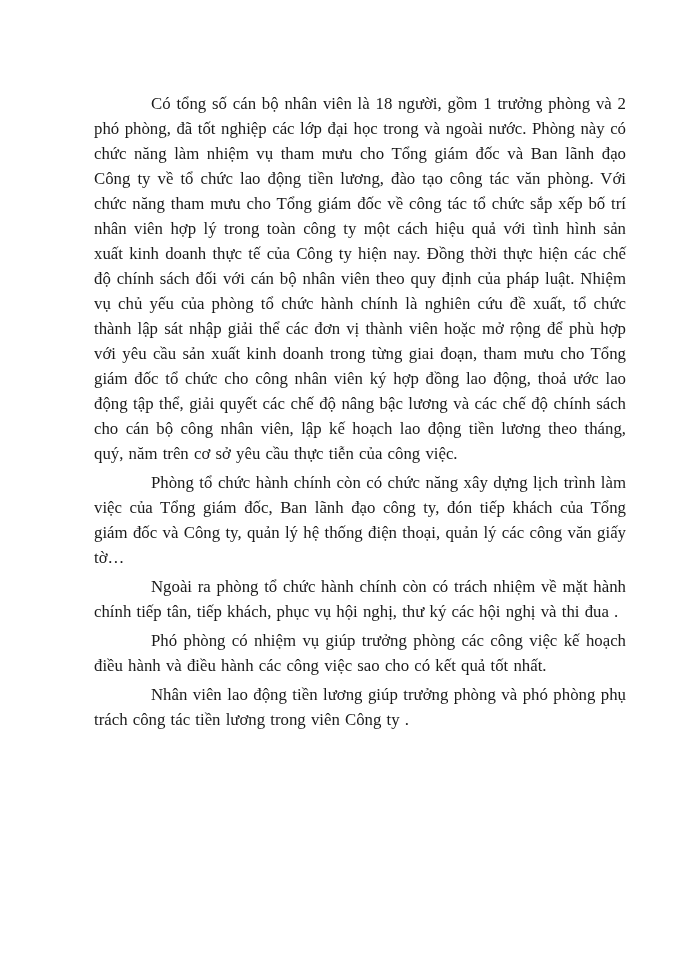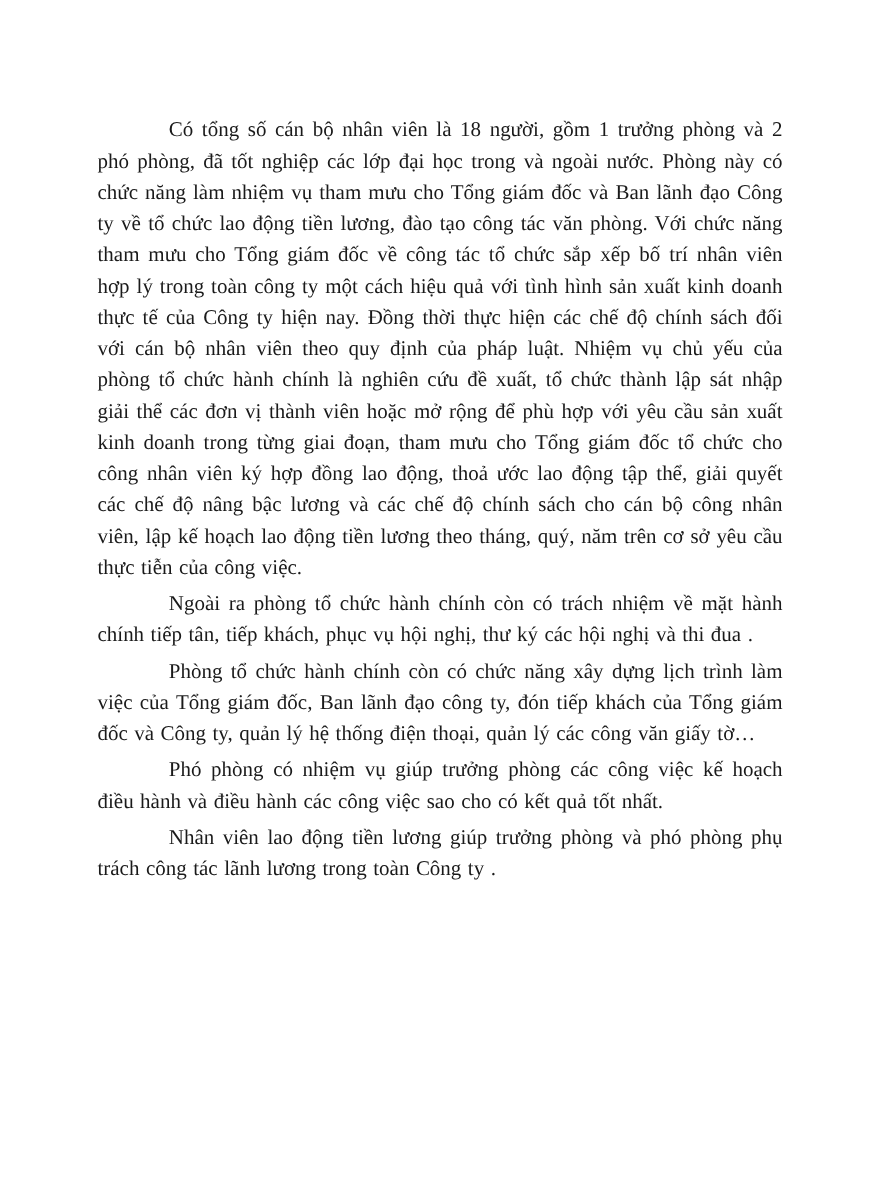--- a/index.html
+++ b/index.html
@@ -16,21 +16,21 @@
     font-family: "Liberation Serif", "DejaVu Serif", serif;
     color: #1a1a1a;
   }
   .content {
     position: absolute;
     left: 78px;
     top: 91px;
     width: 548px;
   }
   .content p {
-    margin: 0 0 4px 0;
+    margin: 0 0 4px 16px;
     text-indent: 57px;
     text-align: justify;
     font-size: 16.8px;
     line-height: 25px;
     font-weight: 400;
     word-spacing: 1px;
   }
   .page-number {
     position: absolute;
     left: 78px;
@@ -39,18 +39,18 @@
     text-align: center;
     font-size: 17px;
   }
 </style>
 </head>
 <body>
 
 <div class="page">
   <div class="content">
     <p>Có tổng số cán bộ nhân viên là 18 người, gồm 1 trưởng phòng và 2 phó phòng, đã tốt nghiệp các lớp đại học trong và ngoài nước. Phòng này có chức năng làm nhiệm vụ tham mưu cho Tổng giám đốc và Ban lãnh đạo Công ty về tổ chức lao động tiền lương, đào tạo công tác văn phòng. Với chức năng tham mưu cho Tổng giám đốc về công tác tổ chức sắp xếp bố trí nhân viên hợp lý trong toàn công ty một cách hiệu quả với tình hình sản xuất kinh doanh thực tế của Công ty hiện nay. Đồng thời thực hiện các chế độ chính sách đối với cán bộ nhân viên theo quy định của pháp luật. Nhiệm vụ chủ yếu của phòng tổ chức hành chính là nghiên cứu đề xuất, tổ chức thành lập sát nhập giải thể các đơn vị thành viên hoặc mở rộng để phù hợp với yêu cầu sản xuất kinh doanh trong từng giai đoạn, tham mưu cho Tổng giám đốc tổ chức cho công nhân viên ký hợp đồng lao động, thoả ước lao động tập thể, giải quyết các chế độ nâng bậc lương và các chế độ chính sách cho cán bộ công nhân viên, lập kế hoạch lao động tiền lương theo tháng, quý, năm trên cơ sở yêu cầu thực tiễn của công việc.</p>
+    <p>Phòng tổ chức hành chính còn có chức năng xây dựng lịch trình làm việc của Tổng giám đốc, Ban lãnh đạo công ty, đón tiếp khách của Tổng giám đốc và Công ty, quản lý hệ thống điện thoại, quản lý các công văn giấy tờ…</p>
     <p>Ngoài ra phòng tổ chức hành chính còn có trách nhiệm về mặt hành chính tiếp tân, tiếp khách, phục vụ hội nghị, thư ký các hội nghị và thi đua .</p>
-    <p>Phòng tổ chức hành chính còn có chức năng xây dựng lịch trình làm việc của Tổng giám đốc, Ban lãnh đạo công ty, đón tiếp khách của Tổng giám đốc và Công ty, quản lý hệ thống điện thoại, quản lý các công văn giấy tờ…</p>
     <p>Phó phòng có nhiệm vụ giúp trưởng phòng các công việc kế hoạch điều hành và điều hành các công việc sao cho có kết quả tốt nhất.</p>
-    <p>Nhân viên lao động tiền lương giúp trưởng phòng và phó phòng phụ trách công tác lãnh lương trong toàn Công ty .</p>
+    <p>Nhân viên lao động tiền lương giúp trưởng phòng và phó phòng phụ trách công tác tiền lương trong viên Công ty .</p>
   </div>
 </div>
 
 </body></html>

